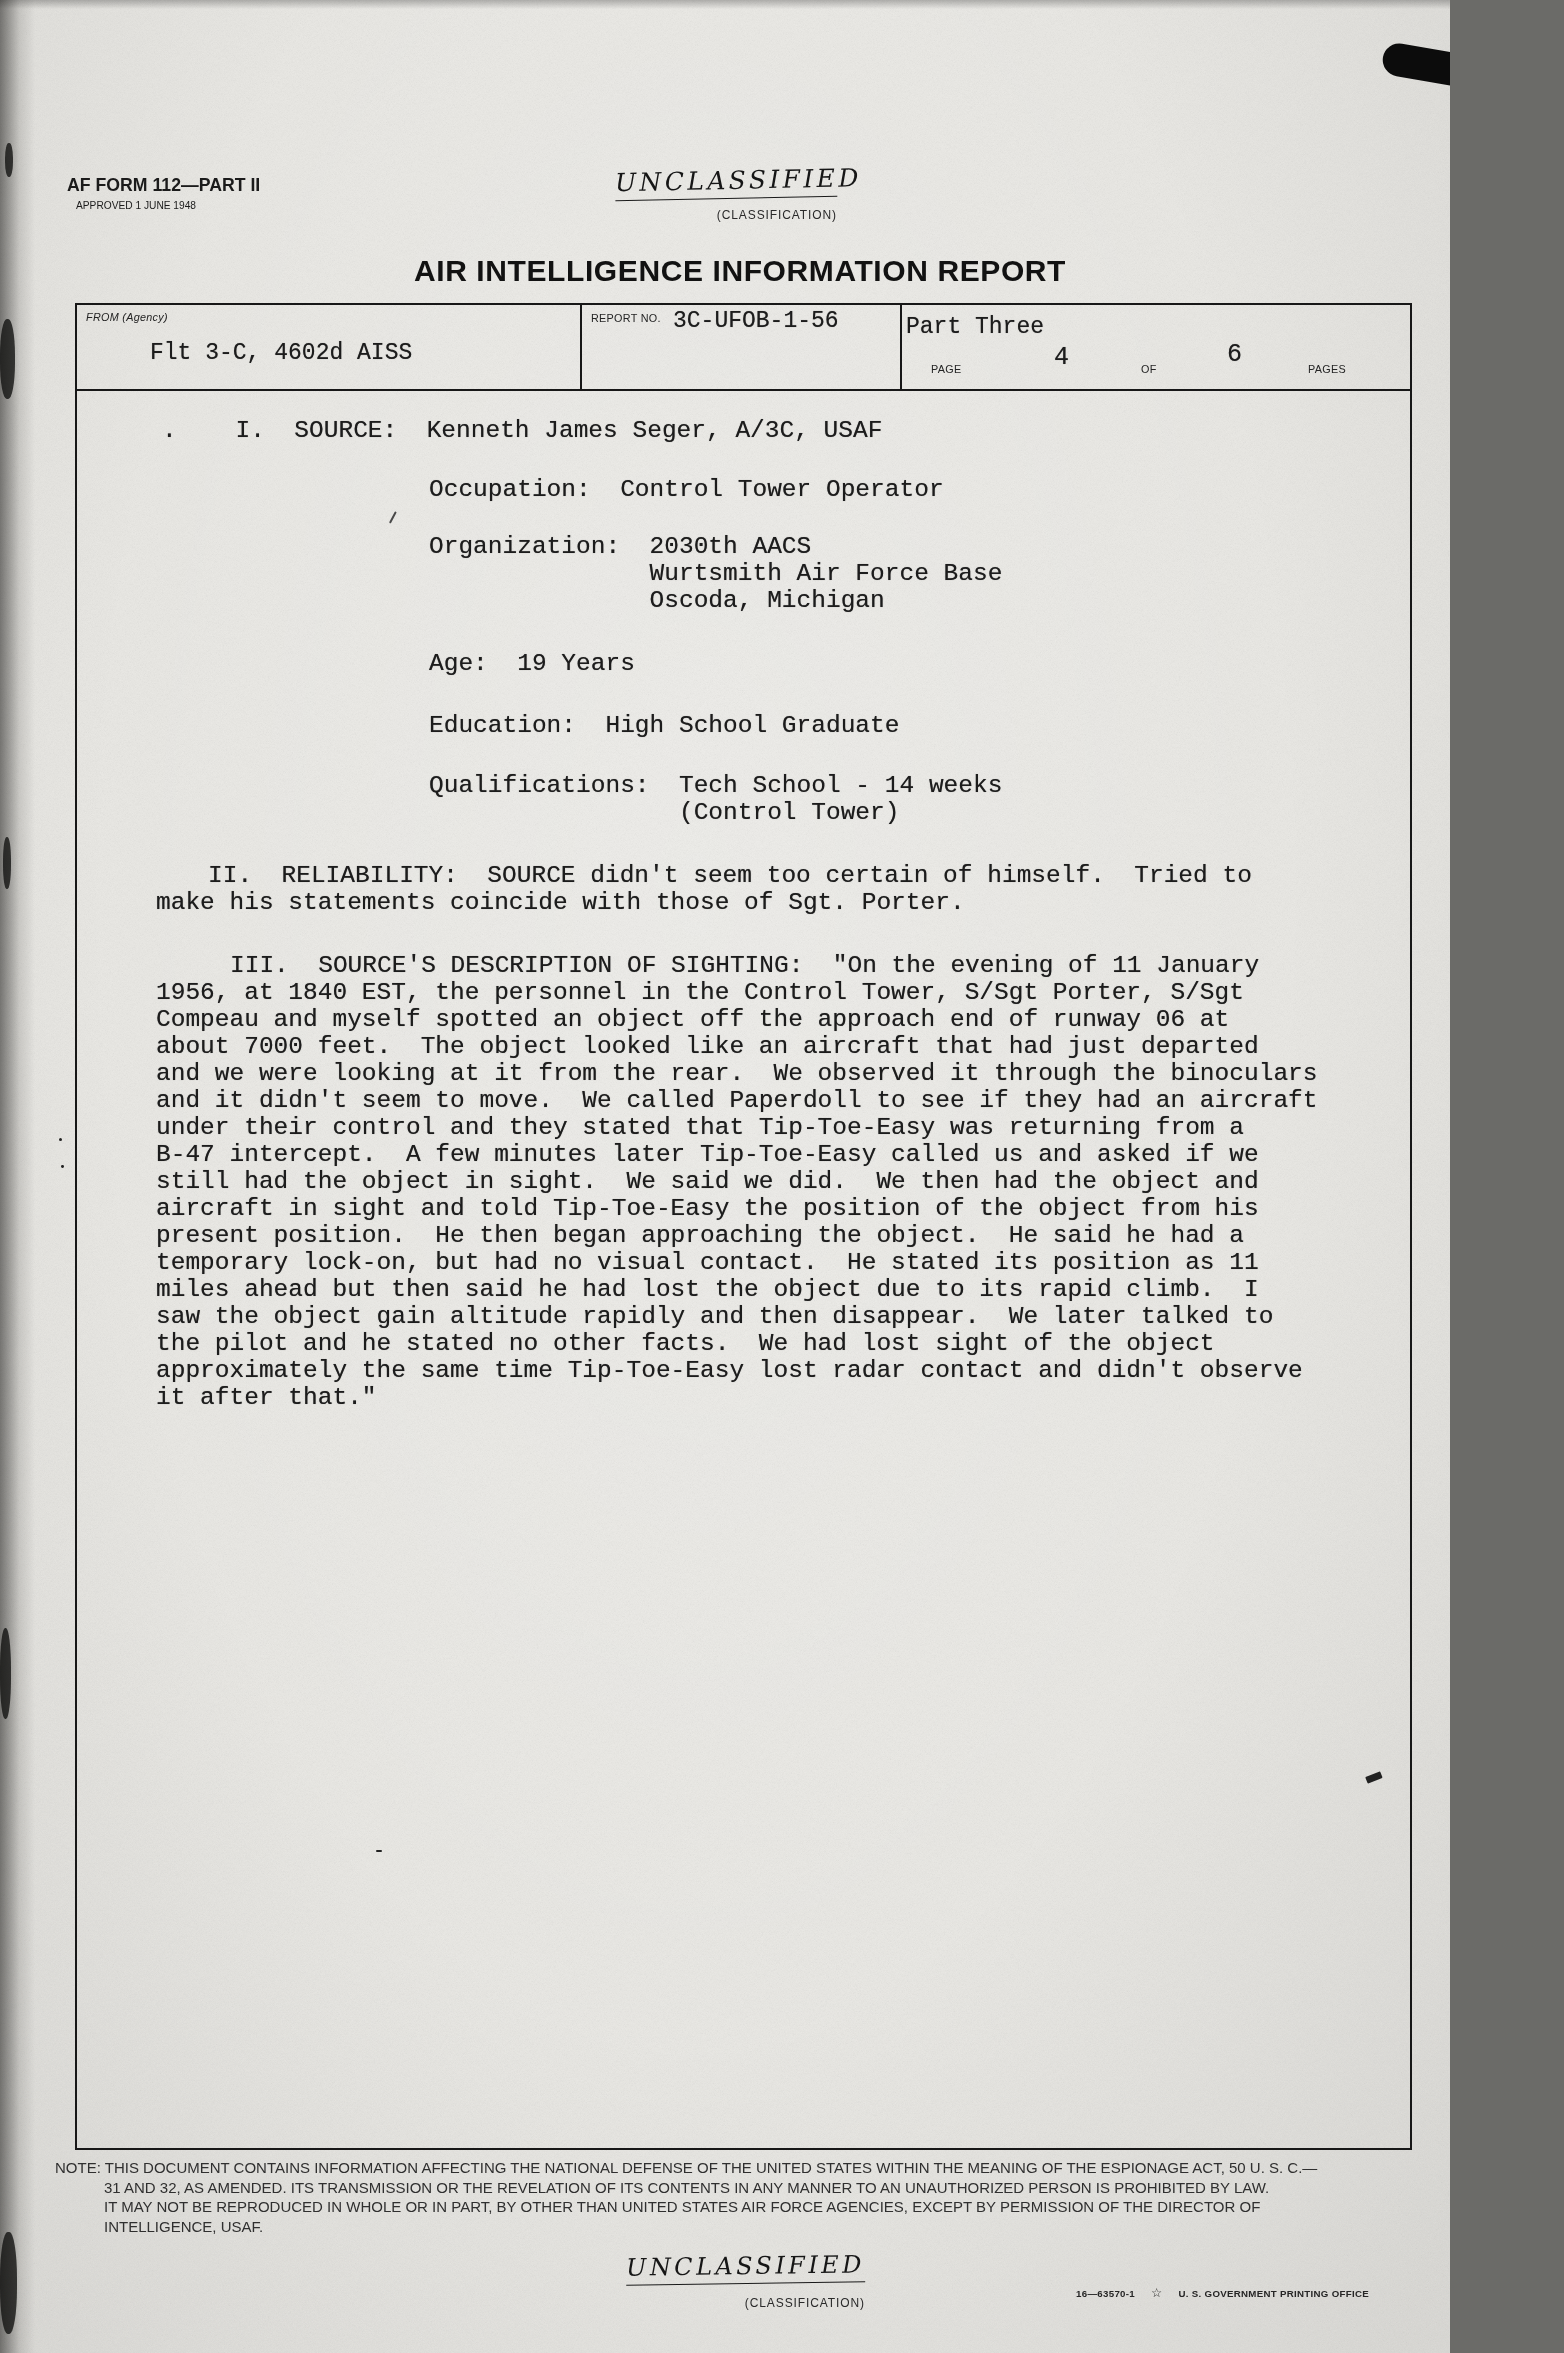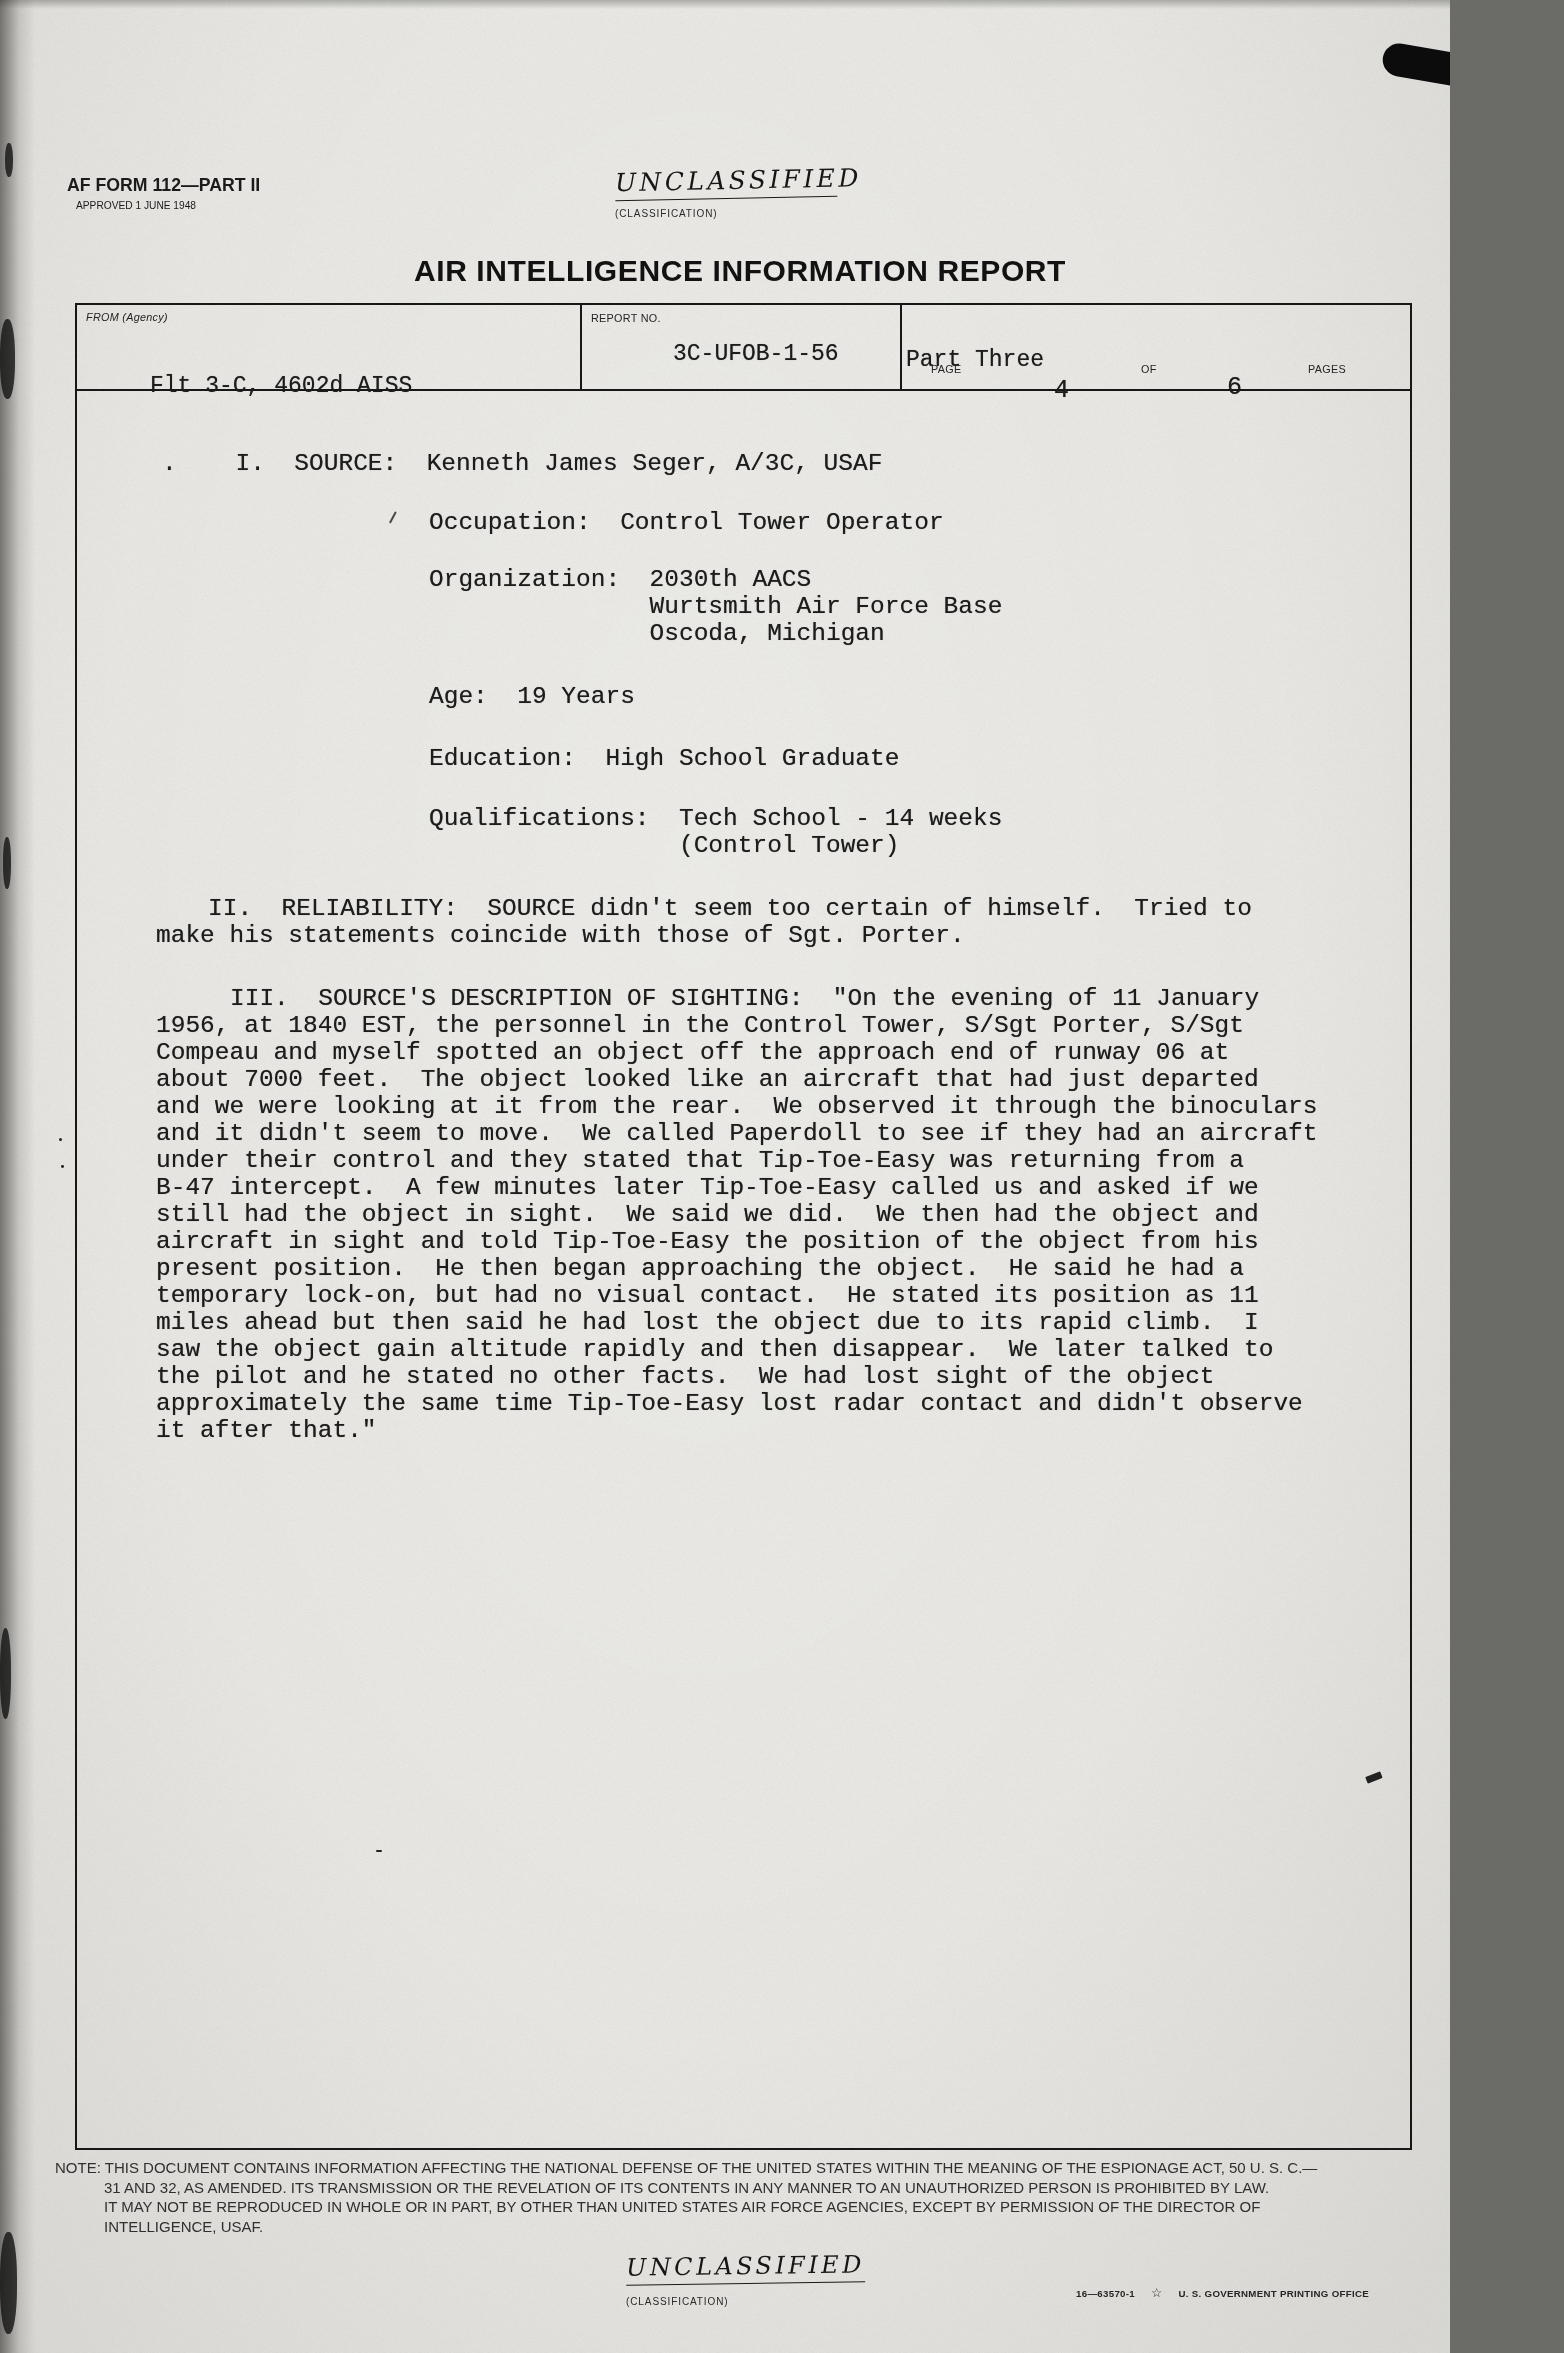--- a/index.html
+++ b/index.html
@@ -5,31 +5,30 @@
   html,body { margin:0; padding:0; background:#6b6b68; }
   .page {
     position:relative; width:1450px; height:2354px; overflow:hidden;
     background:#eae9e5; font-family:"Liberation Sans", sans-serif; color:#1b1b1b;
   }
   .abs { position:absolute; }
   .mono {
     font-family:"Liberation Mono","DejaVu Sans Mono",monospace;
     font-size:24.5px; line-height:27px; white-space:pre; color:#1c1c1c;
     text-shadow:0 0 0.7px rgba(10,10,10,0.55);
-    margin-top:33px;
   }
   .mono-sm { font-size:23px; }
   .label { font-size:10.8px; color:#242424; letter-spacing:0.3px; }
   .title { font-weight:bold; font-size:30px; letter-spacing:0.6px; text-align:center; color:#121212; }
   .script {
     font-family:"DejaVu Serif", serif; font-style:italic; font-size:25px;
     letter-spacing:3.4px; color:#161616; text-align:center;
     border-bottom:1.7px solid #1a1a1a; padding-bottom:3.4px;
   }
-  .caption { font-size:10px; letter-spacing:0.9px; text-align:left; color:#2a2a2a; }
+  .caption { font-size:12px; letter-spacing:0.9px; text-align:right; color:#2a2a2a; }
   .form-box {
     position:absolute; left:75px; top:303px; width:1333px; height:1843px;
     border:2.8px solid #171717;
   }
   .header-row {
     position:absolute; left:0; top:0; width:100%; height:84px;
     border-bottom:2.8px solid #171717;
   }
   .vdiv { position:absolute; top:0; width:2.3px; height:84px; background:#171717; }
   .note-text { font-size:15px; line-height:19.6px; color:#303030; white-space:nowrap; }

